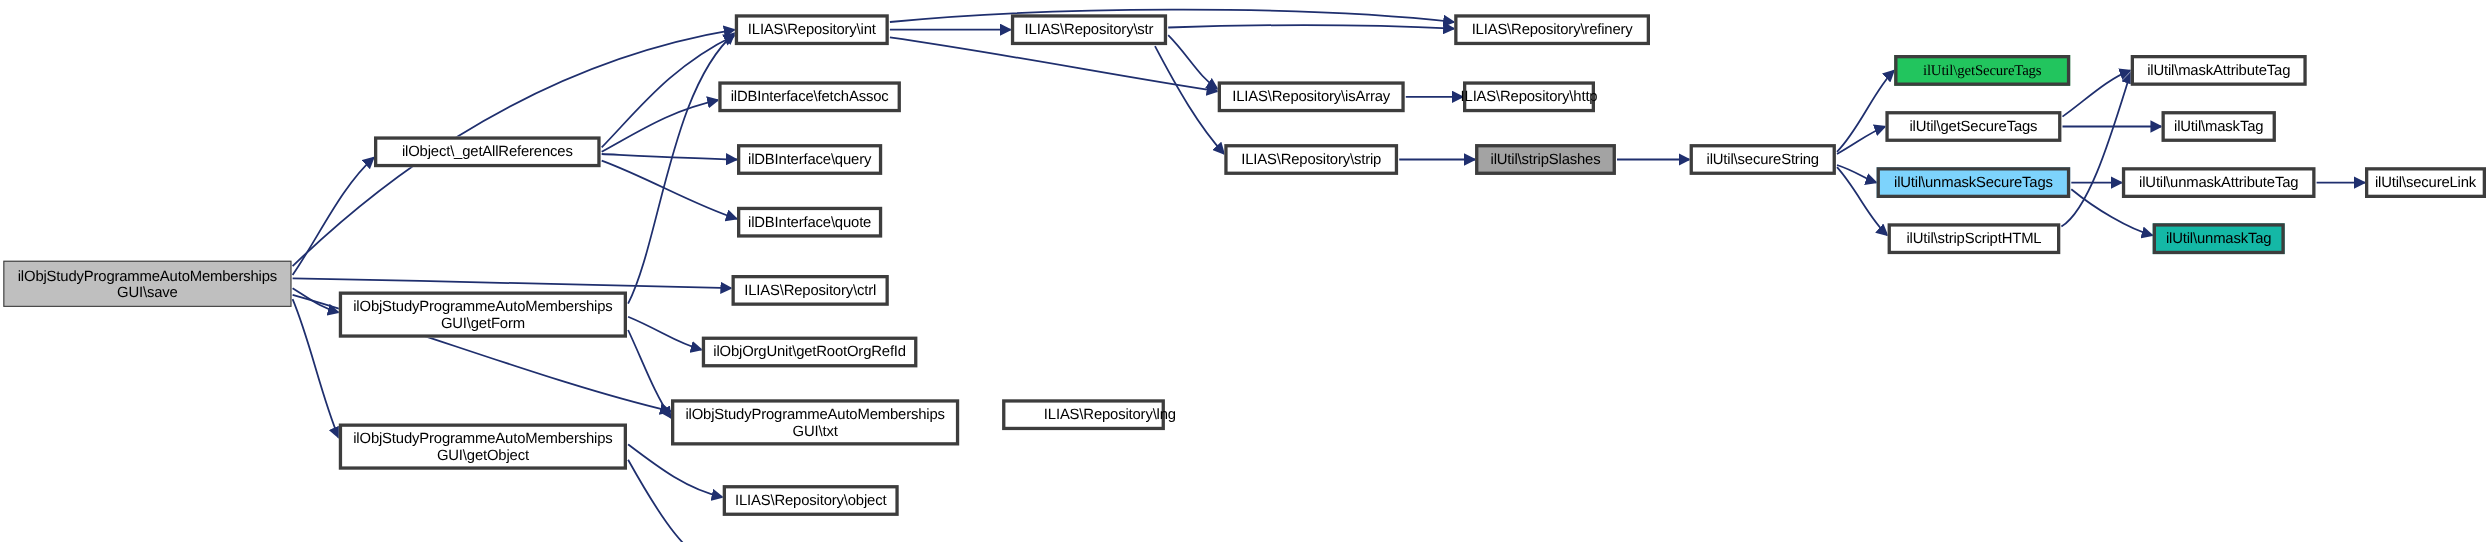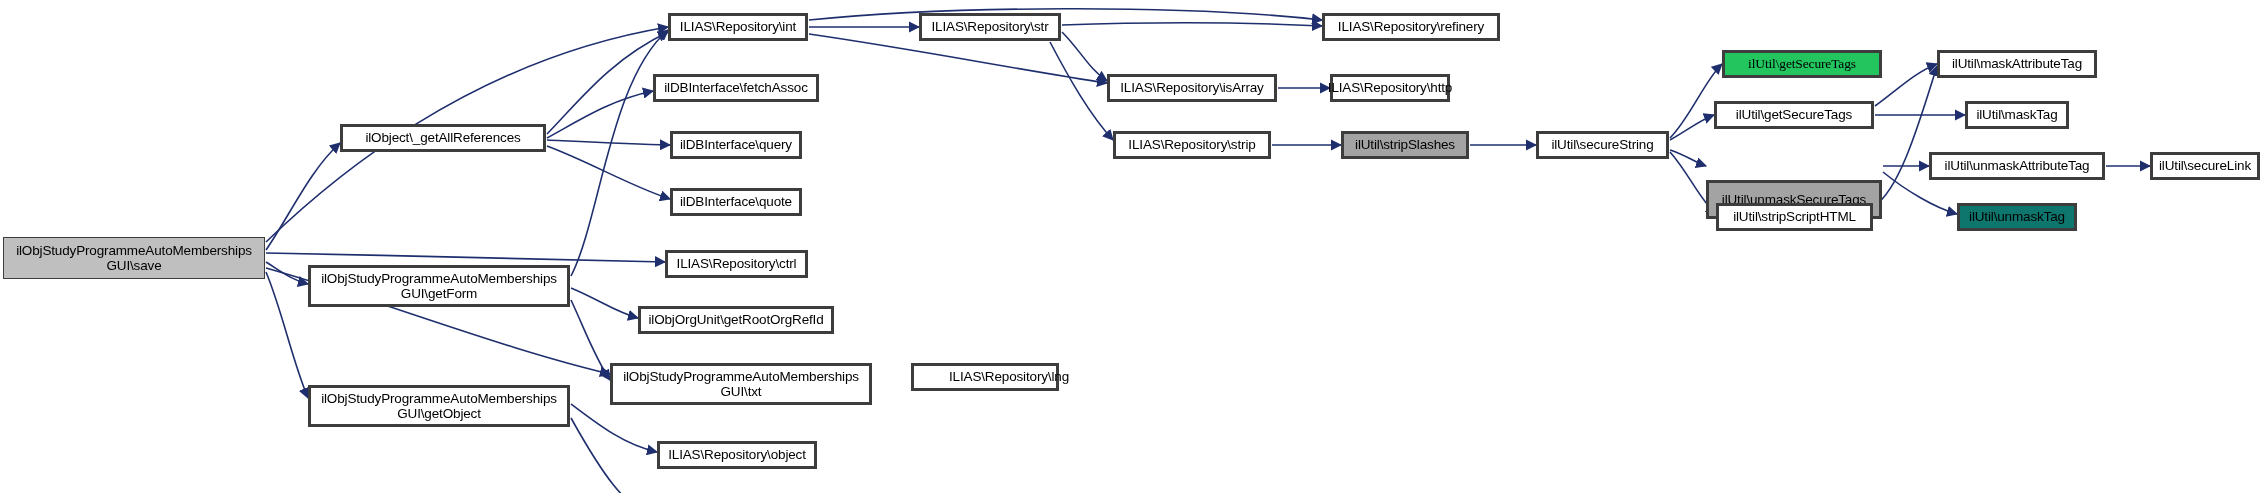--- a/index.html
+++ b/index.html
@@ -101,21 +101,21 @@
       <div class="node" style="left: 919px; top: 13px; width: 142px; height: 28px; background: rgb(255, 255, 255); border-color: rgb(61, 61, 61);">ILIAS\Repository\str</div>
       <div class="node" style="left: 1107px; top: 74px; width: 170px; height: 28px; background: rgb(255, 255, 255); border-color: rgb(61, 61, 61);">ILIAS\Repository\isArray</div>
       <div class="node" style="left: 1113px; top: 131px; width: 158px; height: 28px; background: rgb(255, 255, 255); border-color: rgb(61, 61, 61);">ILIAS\Repository\strip</div>
       <div class="node" style="left: 911px; top: 363px; width: 148px; height: 28px; background: rgb(255, 255, 255); border-color: rgb(61, 61, 61); padding-left: 48px;">ILIAS\Repository\lng</div>
       <div class="node" style="left: 1322px; top: 13px; width: 178px; height: 28px; background: rgb(255, 255, 255); border-color: rgb(61, 61, 61);">ILIAS\Repository\refinery</div>
       <div class="node" style="left: 1330px; top: 74px; width: 120px; height: 28px; background: rgb(255, 255, 255); border-color: rgb(61, 61, 61);">ILIAS\Repository\http</div>
       <div class="node" style="left: 1341px; top: 131px; width: 128px; height: 28px; background: #a3a3a3; border-color: rgb(61, 61, 61);">ilUtil\stripSlashes</div>
       <div class="node" style="left: 1536px; top: 131px; width: 133px; height: 28px; background: rgb(255, 255, 255); border-color: rgb(61, 61, 61); text-align: center;">ilUtil\secureString</div>
       <div class="node" style="left: 1722px; top: 50px; width: 160px; height: 28px; background: #22c55e; border-color: rgb(61, 61, 61); font-family: Liberation Serif, serif;">ilUtil\getSecureTags</div>
       <div class="node" style="left: 1714px; top: 101px; width: 160px; height: 28px; background: rgb(255, 255, 255); border-color: rgb(61, 61, 61);">ilUtil\getSecureTags</div>
-      <div class="node" style="left: 1706px; top: 152px; width: 176px; height: 39px; background: #a3a3a3; border-color: rgb(61, 61, 61); margin-top: 28px;">ilUtil\unmaskSecureTags</div>
+      <div class="node" style="left: 1706px; top: 152px; width: 176px; height: 28px; background: #7dd3fc; border-color: rgb(61, 61, 61);">ilUtil\unmaskSecureTags</div>
       <div class="node" style="left: 1716px; top: 203px; width: 157px; height: 28px; background: rgb(255, 255, 255); border-color: rgb(61, 61, 61);">ilUtil\stripScriptHTML</div>
       <div class="node" style="left: 1937px; top: 50px; width: 160px; height: 28px; background: rgb(255, 255, 255); border-color: rgb(61, 61, 61);">ilUtil\maskAttributeTag</div>
       <div class="node" style="left: 1965px; top: 101px; width: 104px; height: 28px; background: rgb(255, 255, 255); border-color: rgb(61, 61, 61);">ilUtil\maskTag</div>
       <div class="node" style="left: 1929px; top: 152px; width: 176px; height: 28px; background: rgb(255, 255, 255); border-color: rgb(61, 61, 61);">ilUtil\unmaskAttributeTag</div>
-      <div class="node" style="left: 1957px; top: 203px; width: 120px; height: 28px; background: #0f766e; border-color: rgb(61, 61, 61);">ilUtil\unmaskTag</div>
+      <div class="node" style="left: 1957px; top: 203px; width: 120px; height: 28px; background: #14b8a6; border-color: rgb(61, 61, 61);">ilUtil\unmaskTag</div>
       <div class="node" style="left: 2150px; top: 152px; width: 110px; height: 28px; background: rgb(255, 255, 255); border-color: rgb(61, 61, 61);">ilUtil\secureLink</div>
     </div>
 </div>
 
 </body></html>

